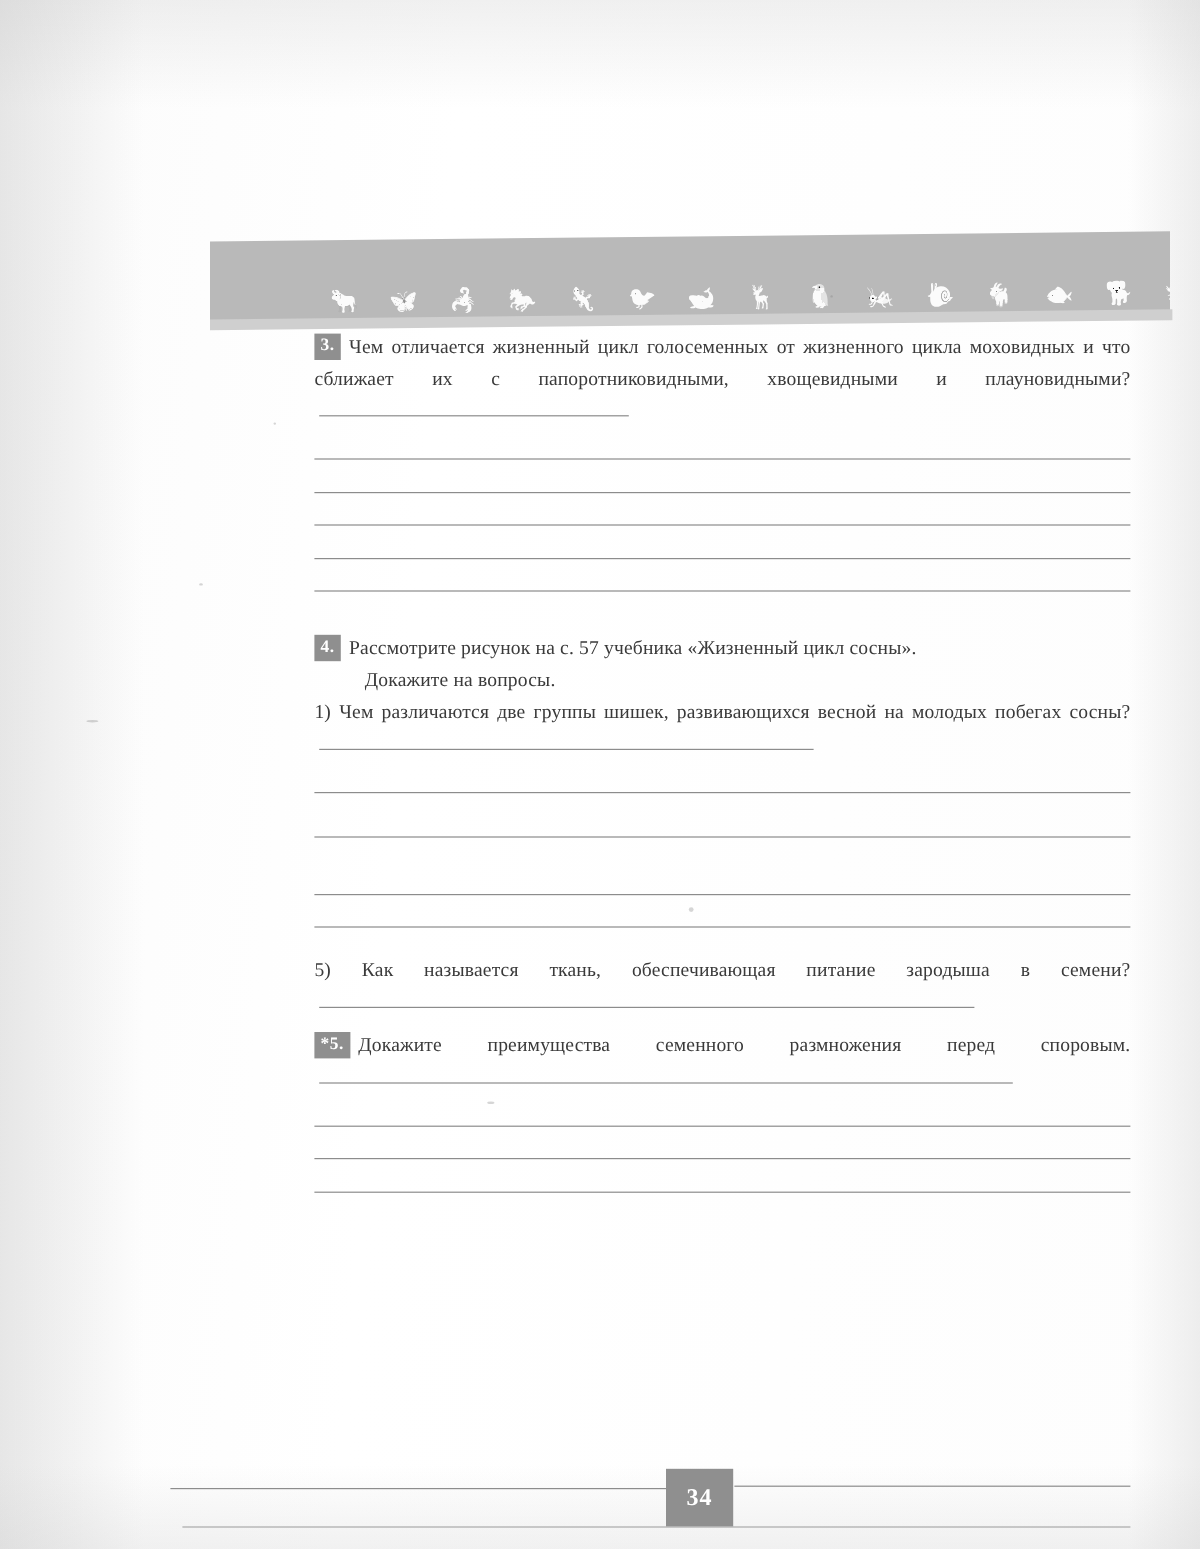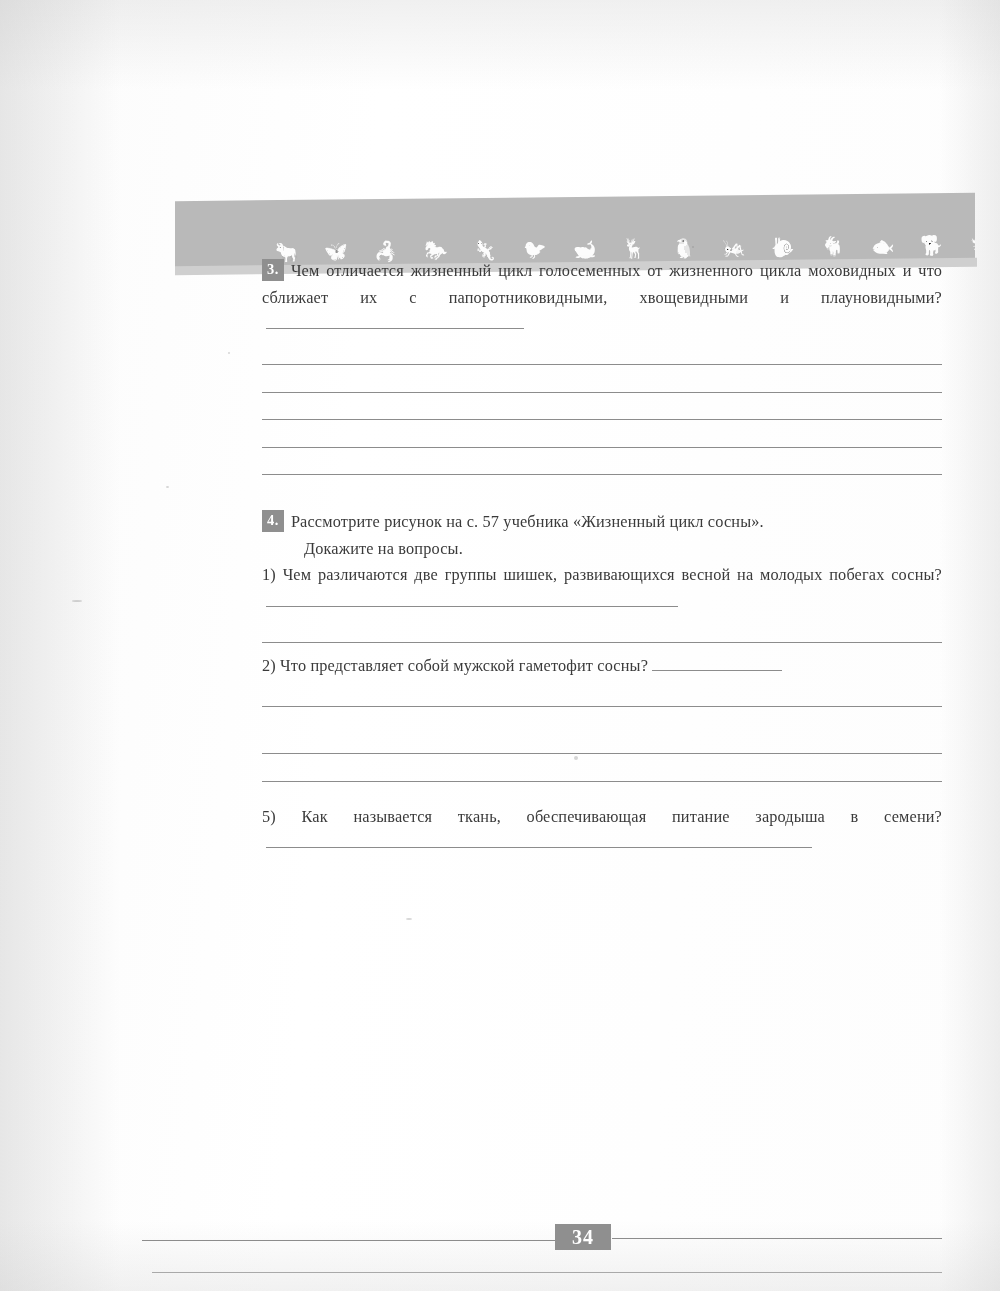--- a/index.html
+++ b/index.html
@@ -81,21 +81,21 @@
     width: 802px;
     height: 9px;
     background: #cfcfcf;
     transform: skewY(-0.6deg);
   }
 
   
   .content {
     position: absolute;
     left: 262px;
-    top: 258px;
+    top: 276px;
     width: 680px;
   }
 
   .qblock { margin-bottom: 0; }
 
   .qnum {
     display: inline-block;
     background: #8f8f8f;
     color: #ffffff;
     font-family: "Liberation Serif", serif;
@@ -165,21 +165,21 @@
     top: 1272px;
     width: 790px;
     height: 1px;
     background: #a9a9a9;
   }
   .page-number {
     position: absolute;
     left: 555px;
     top: 1224px;
     width: 56px;
-    height: 26px;
+    height: 48px;
     background: #8f8f8f;
     color: #ffffff;
     font-family: "Liberation Serif", serif;
     font-weight: bold;
     font-size: 20px;
     letter-spacing: 1px;
     display: flex;
     align-items: center;
     justify-content: center;
   }
@@ -250,24 +250,20 @@
       <p class="ptext noindent">
         <span>1)</span>
         <span>Чем различаются две группы шишек, развивающихся весной на молодых побегах сосны?</span><span class="rule-tail" style="width:412px"></span>
       </p>
       <div class="lines">
         <div class="line"></div>
       </div>
 
       <div class="gap-sm"></div>
 
-      <p class="ptext noindent">
-        <span>2)</span>
-        <span>Что представляет собой мужской гаметофит сосны?</span><span class="rule-tail" style="width:130px"></span>
-      </p>
       <div class="lines">
         <div class="line"></div>
       </div>
 
       <div class="gap-sm"></div>
 
 
       <div class="gap-sm"></div>
 
       <div class="lines">
@@ -278,20 +274,30 @@
       <div class="gap-md"></div>
 
       <p class="ptext noindent">
         <span>5)</span>
         <span>Как называется ткань, обеспечивающая питание зародыша в семени?</span><span class="rule-tail" style="width:546px"></span>
       </p>
     </div>
 
     <div class="gap-sm"></div>
 
+    <div class="qblock">
+      <p class="ptext noindent">
+        <span class="qnum">*5.</span><span>Докажите преимущества семенного размножения перед споровым.</span><span class="rule-tail" style="width:578px"></span>
+      </p>
+      <div class="lines">
+        <div class="line"></div>
+        <div class="line"></div>
+        <div class="line"></div>
+      </div>
+    </div>
 
   </div>
 
   <div class="footer-rule-a"></div>
   <div class="footer-rule-b"></div>
   <div class="footer-rule-c"></div>
   <div class="page-number">34</div>
 
   <div class="speck" style="left:228px; top:352px; width:2px; height:2px;"></div>
   <div class="speck" style="left:166px; top:486px; width:3px; height:2px;"></div>

